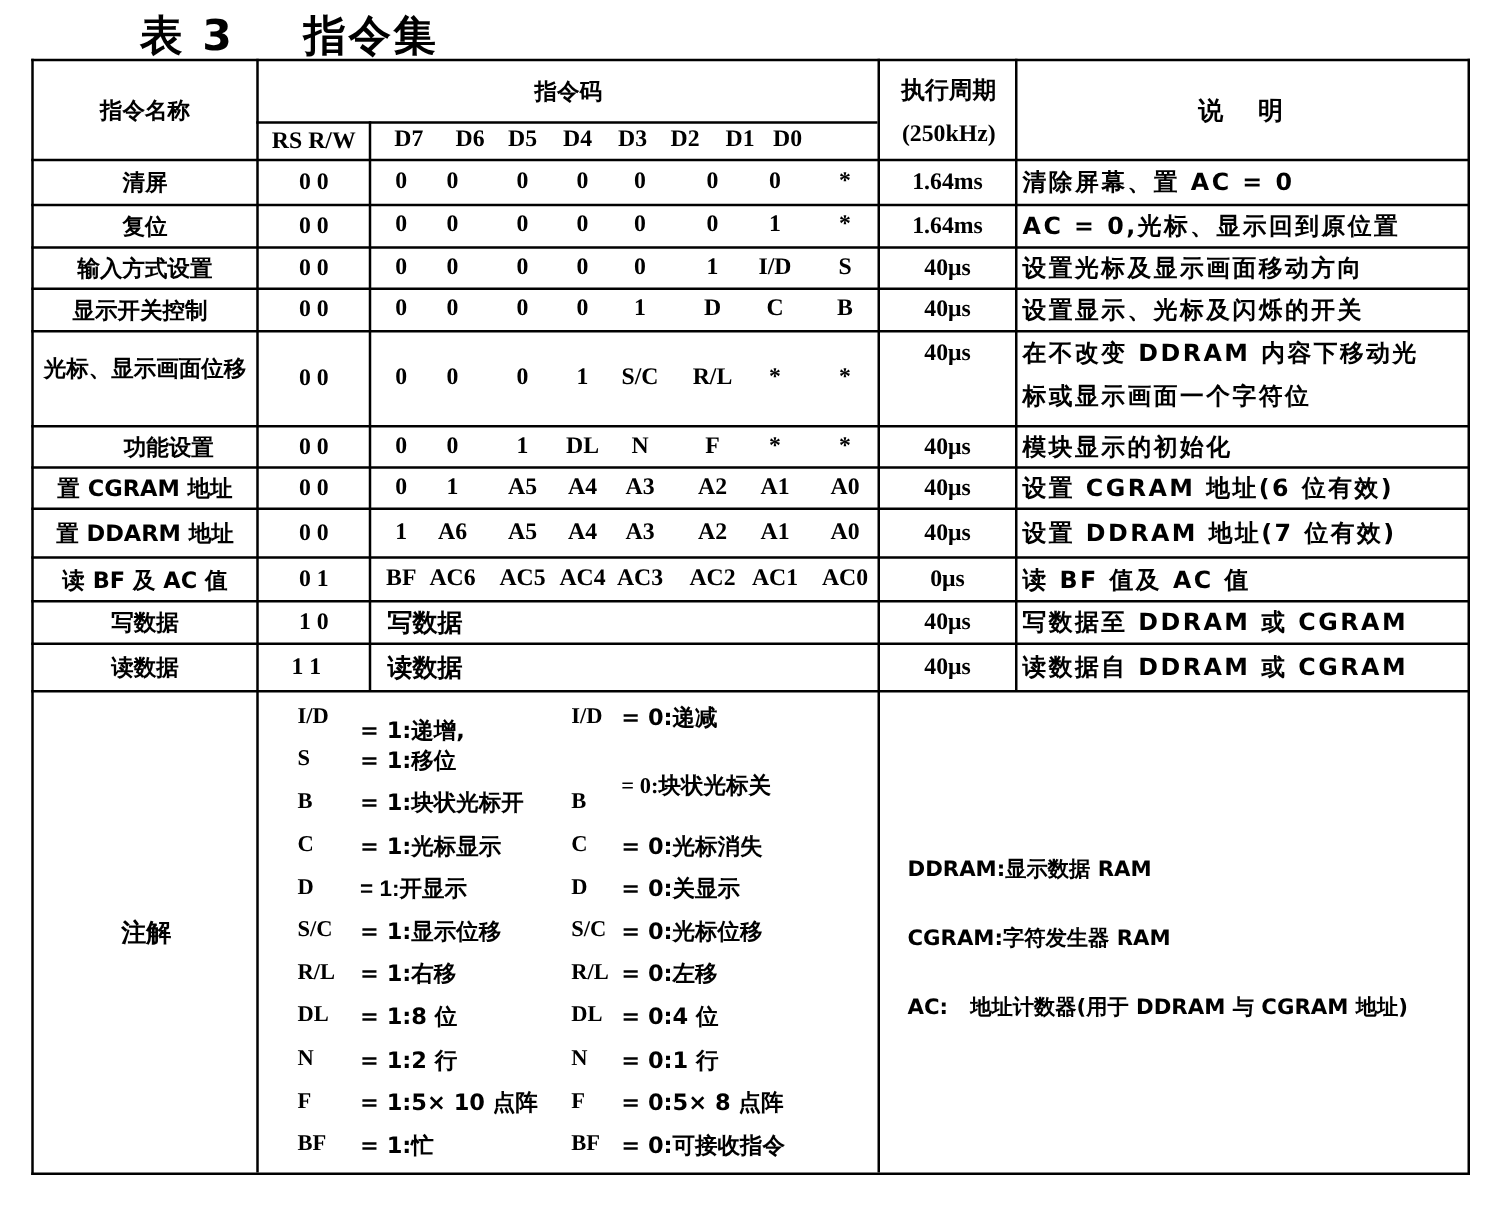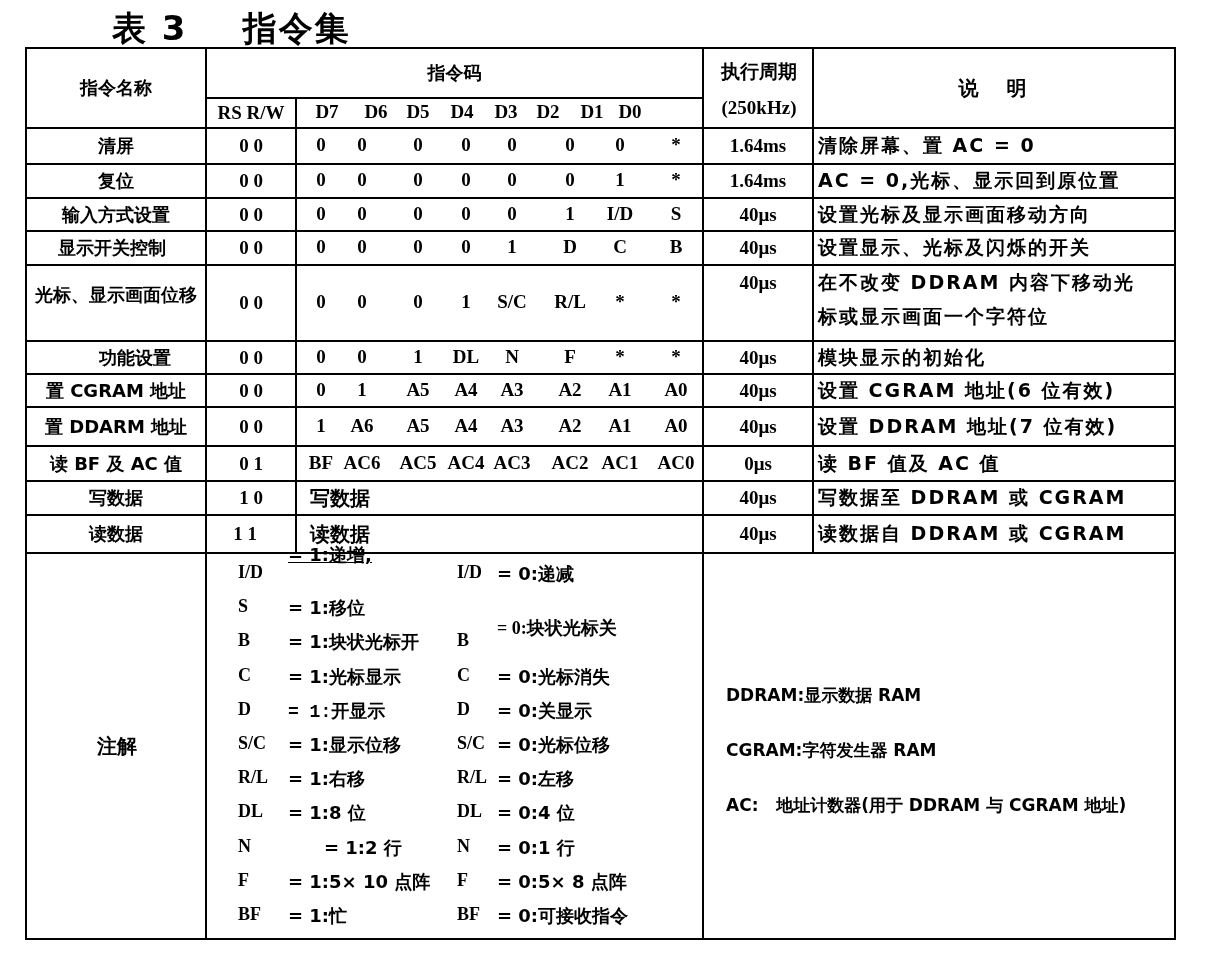--- a/index.html
+++ b/index.html
@@ -186,51 +186,51 @@
     <div class="cell cjk" style="left:27px;top:516px;width:178px;height:36px;">读数据</div>
     <div class="cell" style="left:207px;top:516px;width:76px;height:36px;">1 1</div>
     <div class="cell cjk left" style="left:310px;top:516px;width:380px;height:36px;font-size:20px;">读数据</div>
     <div class="cell" style="left:704px;top:516px;width:108px;height:36px;">40μs</div>
     <div class="desc" style="left:818px;top:521px;">读数据自 DDRAM 或 CGRAM</div>
   </div>
 
 <div class="cell cjk" style="left:27px;top:554px;width:180px;height:384px;font-size:20px;">注解</div>
 <div id="notes">
     <span class="note" style="left:238px;top:562px;">I/D</span>
-    <span class="note cj" style="left:288px;top:543px;font-family:'DejaVu Sans','Liberation Sans',sans-serif;text-decoration:underline;">= 1:递增,</span>
+    <span class="note cj" style="left:288px;top:572px;font-family:'DejaVu Sans','Liberation Sans',sans-serif;">= 1:递增,</span>
     <span class="note" style="left:457px;top:562px;">I/D</span>
     <span class="note" style="left:497px;top:562px;font-family:'DejaVu Sans','Liberation Sans',sans-serif;">= 0:递减</span>
     <span class="note" style="left:238px;top:596.2px;">S</span>
     <span class="note cj" style="left:288px;top:596.2px;font-family:'DejaVu Sans','Liberation Sans',sans-serif;">= 1:移位</span>
     <span class="note" style="left:238px;top:630.4px;">B</span>
     <span class="note cj" style="left:288px;top:630.4px;font-family:'DejaVu Sans','Liberation Sans',sans-serif;">= 1:块状光标开</span>
     <span class="note" style="left:457px;top:630.4px;">B</span>
     <span class="note" style="left:497px;top:616px;font-family:Liberation Serif, serif;">= 0:块状光标关</span>
     <span class="note" style="left:238px;top:664.6px;">C</span>
     <span class="note cj" style="left:288px;top:664.6px;font-family:'DejaVu Sans','Liberation Sans',sans-serif;">= 1:光标显示</span>
     <span class="note" style="left:457px;top:664.6px;">C</span>
     <span class="note" style="left:497px;top:664.6px;font-family:'DejaVu Sans','Liberation Sans',sans-serif;">= 0:光标消失</span>
     <span class="note" style="left:238px;top:698.8px;">D</span>
-    <span class="note cj" style="left:288px;top:698.8px;font-family:Liberation Mono, monospace;">= 1:开显示</span>
+    <span class="note cj" style="left:288px;top:698.8px;font-family:Liberation Sans, sans-serif;">= 1:开显示</span>
     <span class="note" style="left:457px;top:698.8px;">D</span>
     <span class="note" style="left:497px;top:698.8px;font-family:'DejaVu Sans','Liberation Sans',sans-serif;">= 0:关显示</span>
     <span class="note" style="left:238px;top:733px;">S/C</span>
     <span class="note cj" style="left:288px;top:733px;font-family:'DejaVu Sans','Liberation Sans',sans-serif;">= 1:显示位移</span>
     <span class="note" style="left:457px;top:733px;">S/C</span>
     <span class="note" style="left:497px;top:733px;font-family:'DejaVu Sans','Liberation Sans',sans-serif;">= 0:光标位移</span>
     <span class="note" style="left:238px;top:767.2px;">R/L</span>
     <span class="note cj" style="left:288px;top:767.2px;font-family:'DejaVu Sans','Liberation Sans',sans-serif;">= 1:右移</span>
     <span class="note" style="left:457px;top:767.2px;">R/L</span>
     <span class="note" style="left:497px;top:767.2px;font-family:'DejaVu Sans','Liberation Sans',sans-serif;">= 0:左移</span>
     <span class="note" style="left:238px;top:801.4000000000001px;">DL</span>
     <span class="note cj" style="left:288px;top:801.4000000000001px;font-family:'DejaVu Sans','Liberation Sans',sans-serif;">= 1:8 位</span>
     <span class="note" style="left:457px;top:801.4000000000001px;">DL</span>
     <span class="note" style="left:497px;top:801.4000000000001px;font-family:'DejaVu Sans','Liberation Sans',sans-serif;">= 0:4 位</span>
     <span class="note" style="left:238px;top:835.6px;">N</span>
-    <span class="note cj" style="left:288px;top:835.6px;font-family:'DejaVu Sans','Liberation Sans',sans-serif;margin-left:36px;">= 1:2 行</span>
+    <span class="note cj" style="left:288px;top:835.6px;font-family:'DejaVu Sans','Liberation Sans',sans-serif;">= 1:2 行</span>
     <span class="note" style="left:457px;top:835.6px;">N</span>
     <span class="note" style="left:497px;top:835.6px;font-family:'DejaVu Sans','Liberation Sans',sans-serif;">= 0:1 行</span>
     <span class="note" style="left:238px;top:869.8px;">F</span>
     <span class="note cj" style="left:288px;top:869.8px;font-family:'DejaVu Sans','Liberation Sans',sans-serif;">= 1:5× 10 点阵</span>
     <span class="note" style="left:457px;top:869.8px;">F</span>
     <span class="note" style="left:497px;top:869.8px;font-family:'DejaVu Sans','Liberation Sans',sans-serif;">= 0:5× 8 点阵</span>
     <span class="note" style="left:238px;top:904px;">BF</span>
     <span class="note cj" style="left:288px;top:904px;font-family:'DejaVu Sans','Liberation Sans',sans-serif;">= 1:忙</span>
     <span class="note" style="left:457px;top:904px;">BF</span>
     <span class="note" style="left:497px;top:904px;font-family:'DejaVu Sans','Liberation Sans',sans-serif;">= 0:可接收指令</span>

